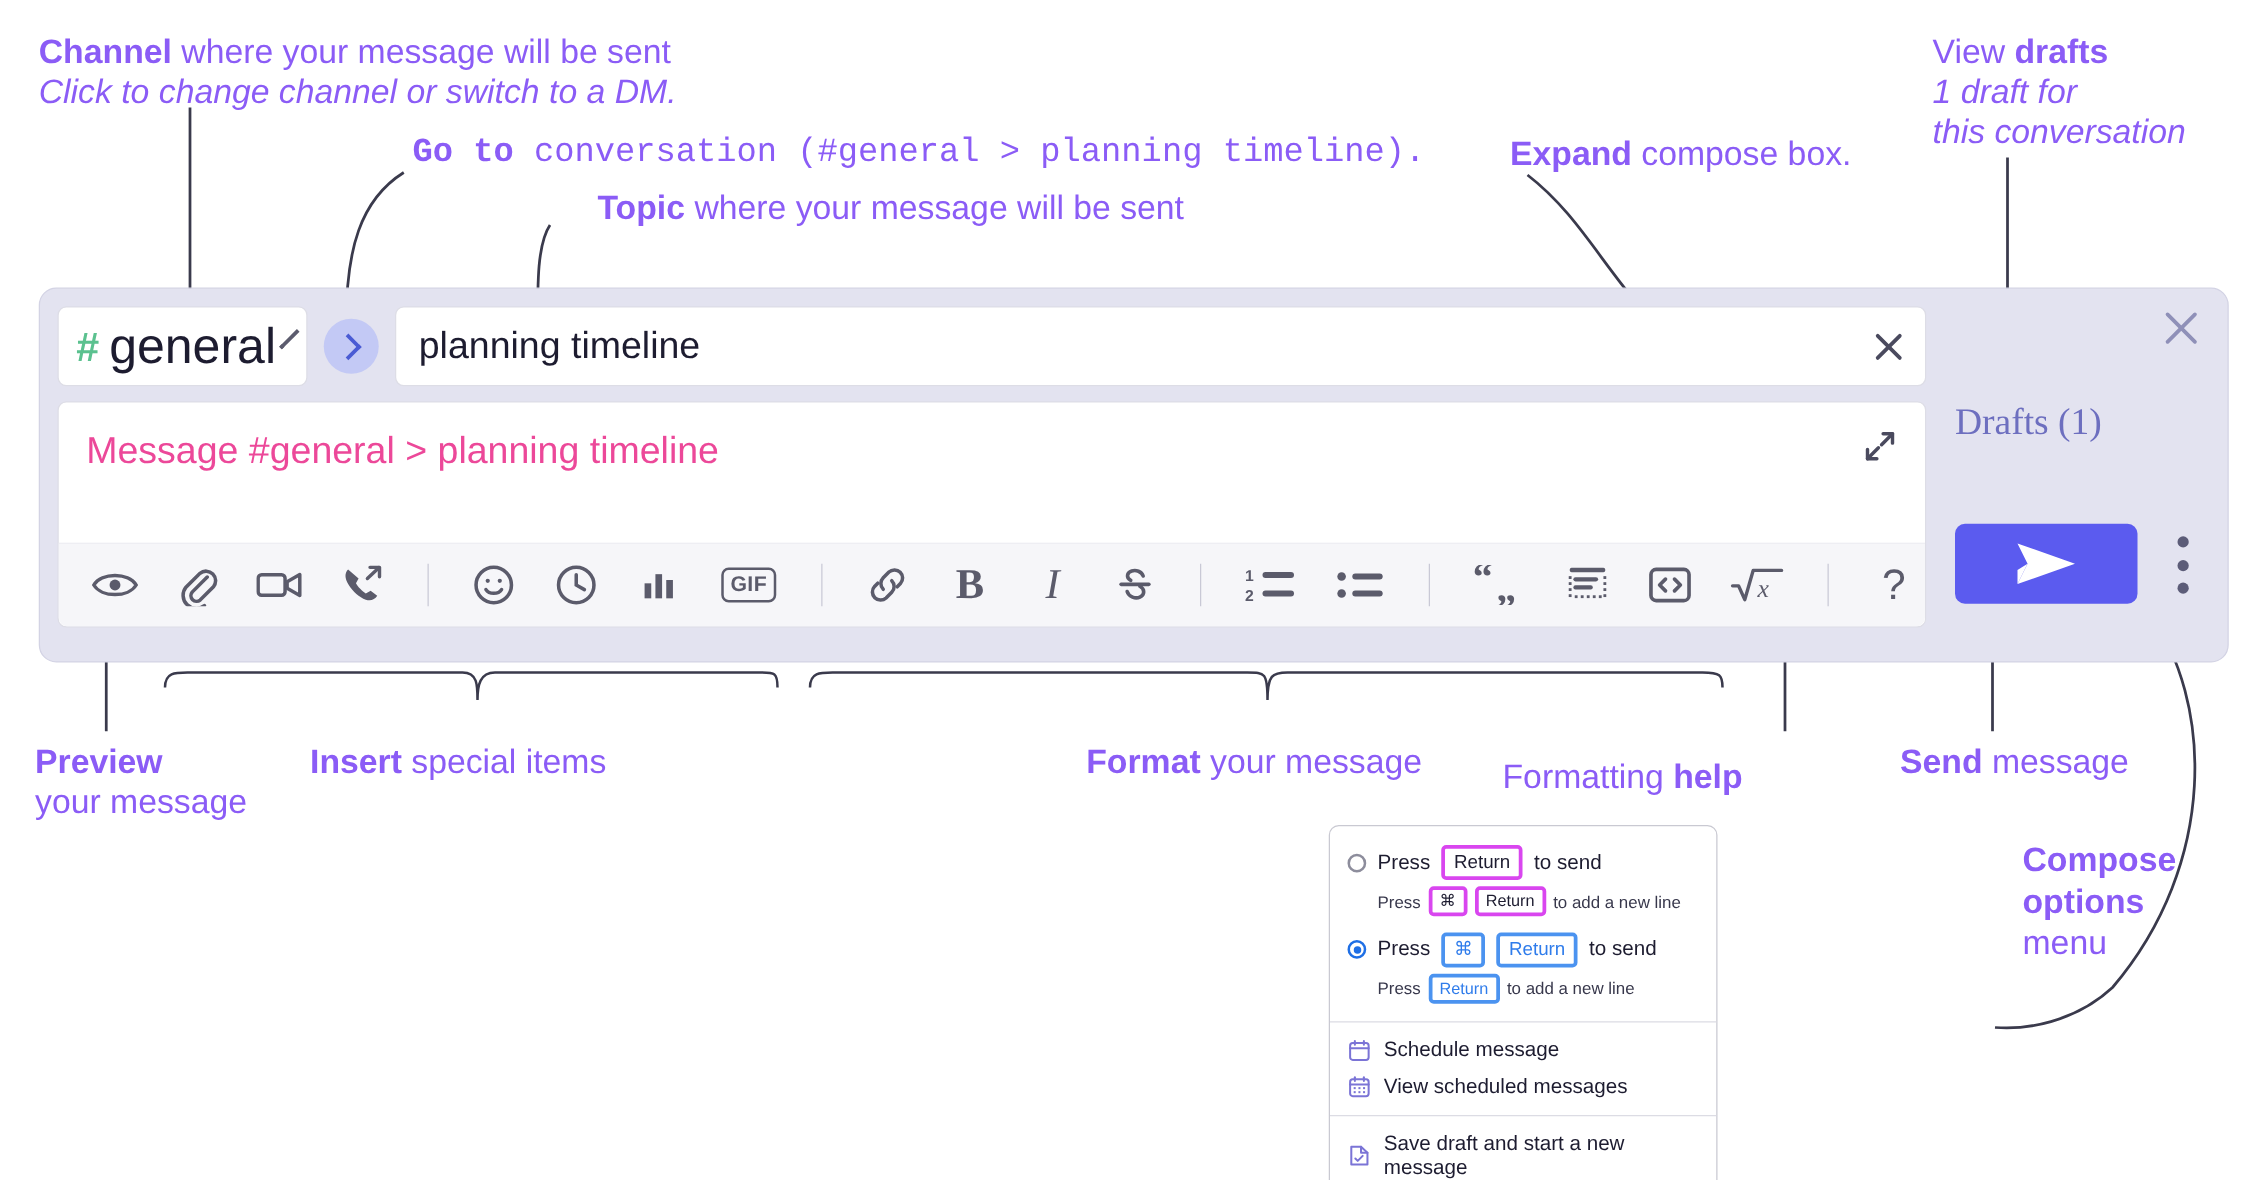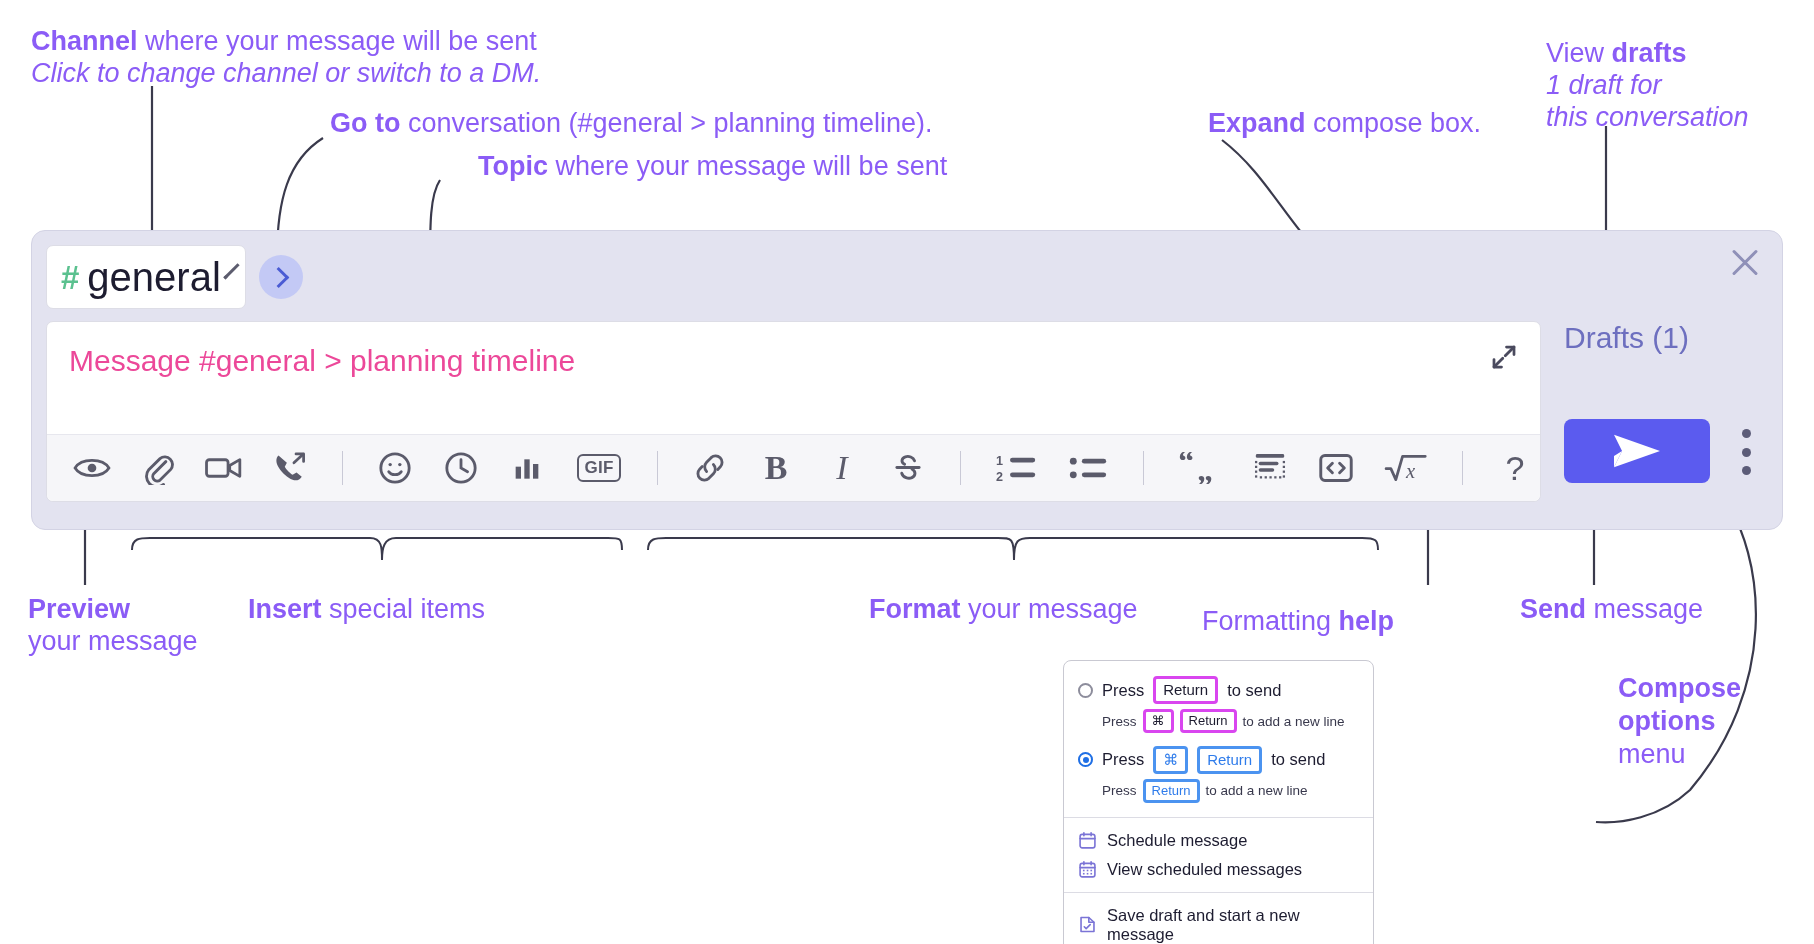--- a/index.html
+++ b/index.html
@@ -67,21 +67,21 @@
   .bold-g{font-size:34px;font-weight:700;font-family:"Liberation Serif",serif;}
   .ital-g{font-size:34px;font-style:italic;font-family:"Liberation Serif",serif;}
   .qmark{font-size:34px;color:#5b5b6b;}
 
   
   #rail{position:absolute;left:1524px;top:0;width:228px;height:300px;}
   .rail-x{position:absolute;right:22px;top:14px;width:34px;height:34px;}
   .rail-x:before,.rail-x:after{content:"";position:absolute;left:0;top:16px;width:34px;height:3px;background:#8f90b8;border-radius:2px;}
   .rail-x:before{transform:rotate(45deg);}
   .rail-x:after{transform:rotate(-45deg);}
-  .drafts{position:absolute;left:8px;top:90px;font-size:30px;color:#6d6fbf;}
+  .drafts{position:absolute;left:8px;top:90px;font-size:30px;color:#6d6fbf;font-family:Liberation Serif, serif;}
   .sendbtn{
     position:absolute;left:8px;top:188px;width:146px;height:64px;background:#5b5bef;
     border-radius:8px;display:flex;align-items:center;justify-content:center;
   }
   .kebab{position:absolute;left:185px;top:198px;width:10px;height:46px;display:flex;flex-direction:column;justify-content:space-between;align-items:center;}
   .kebab span{width:9px;height:9px;border-radius:50%;background:#5c5c78;display:block;}
 
   
   #optmenu{
     position:absolute;left:1063px;top:660px;width:311px;
@@ -140,33 +140,33 @@
 
     <path d="M648 550 C 648 538, 656 538, 666 538 L 998 538 C 1012 538, 1014 538, 1014 560 C 1014 540, 1018 538, 1030 538 L 1362 538 C 1376 538, 1378 540, 1378 550"></path>
   </g>
 </svg>
 
 <div class="anno" style="left:31px;top:26px;">
   <div><b>Channel</b><span> where your message will be sent</span></div>
   <div class="it">Click to change channel or switch to a DM.</div>
 </div>
 
-<div class="anno" style="left:330px;top:108px;">
+<div class="anno" style="left:330px;top:108px;font-family:Liberation Mono, monospace;">
   <b>Go to</b><span> conversation (#general &gt; planning timeline).</span>
 </div>
 
 <div class="anno" style="left:478px;top:151px;">
   <b>Topic</b><span> where your message will be sent</span>
 </div>
 
 <div class="anno" style="left:1208px;top:108px;">
   <b>Expand</b><span> compose box.</span>
 </div>
 
-<div class="anno" style="left:1546px;top:38px;">
+<div class="anno" style="left:1546px;top:26px;">
   <div><span>View </span><b>drafts</b></div>
   <div class="it">1 draft for</div>
   <div class="it">this conversation</div>
 </div>
 
 <div class="anno" style="left:28px;top:594px;">
   <div><b>Preview</b></div>
   <div>your message</div>
 </div>
 
@@ -201,20 +201,24 @@
       <div class="chan-select">
         <span class="hashglyph">#</span>
         <span class="chan-name">general</span>
         <span class="chev"></span>
       </div>
 
       <div class="gotobtn">
         <span class="cv"></span>
       </div>
 
+      <div class="topic-field">
+        <span class="topic-val">planning timeline</span>
+        <span class="xclose"></span>
+      </div>
     </div>
 
     <div class="msgbox">
       <div class="msg-ph">Message #general &gt; planning timeline</div>
 
       <span class="expand">
         <svg viewBox="0 0 24 24" width="30" height="30" fill="none" stroke="#4a4a5e" stroke-width="2.2" stroke-linecap="round" stroke-linejoin="round">
           <path d="M14 4 L20 4 L20 10"></path>
             <path d="M20 4 L13 11"></path>
           <path d="M10 20 L4 20 L4 14"></path>

